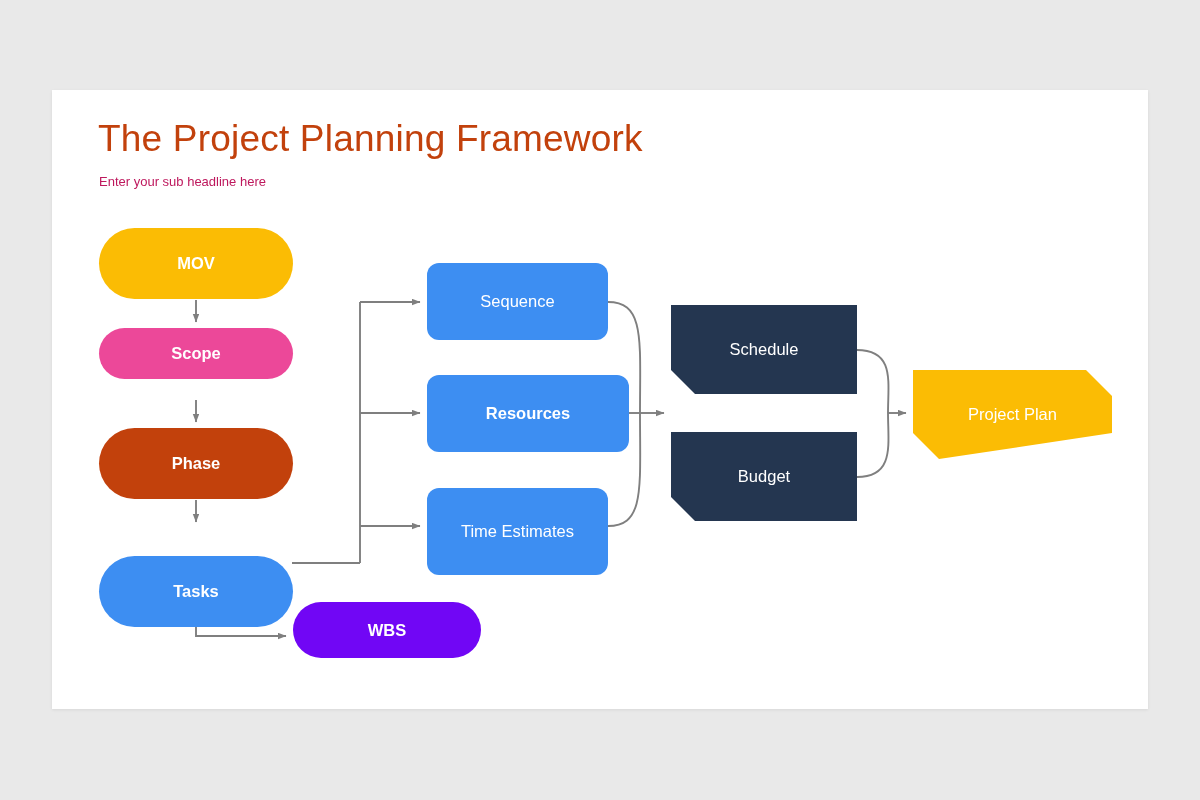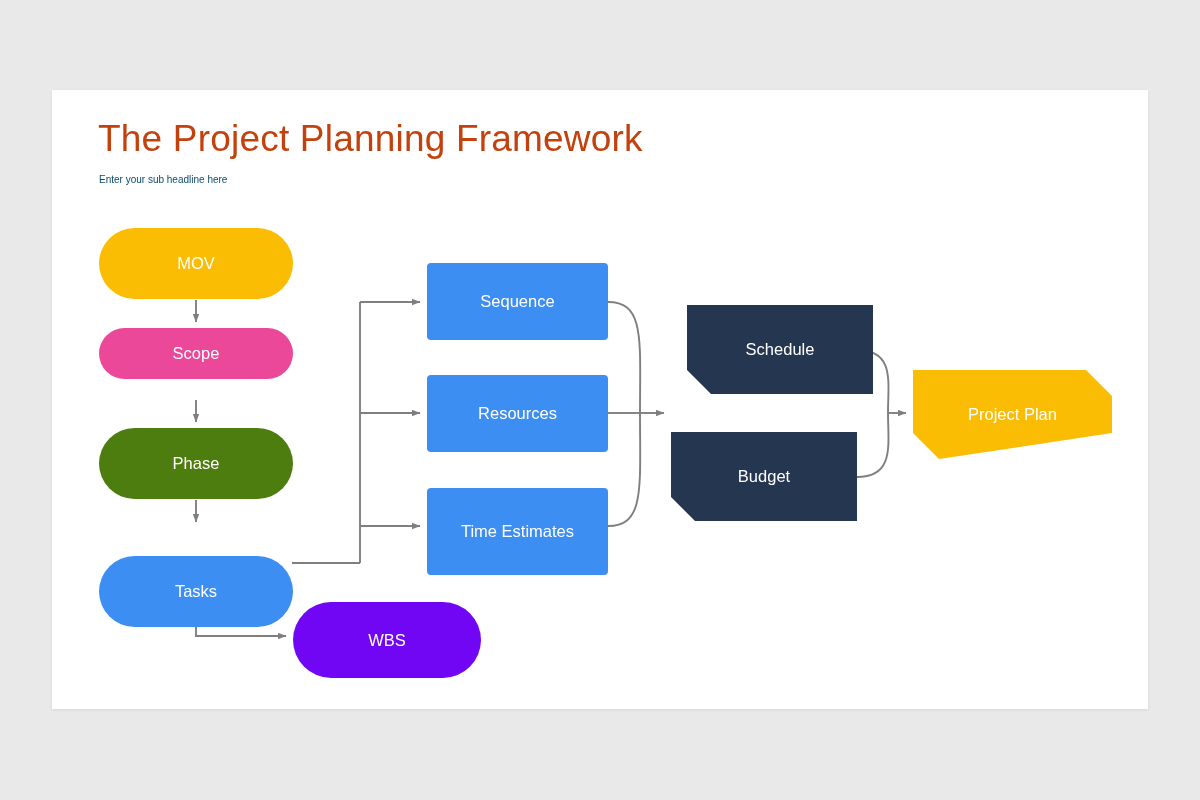--- a/index.html
+++ b/index.html
@@ -29,23 +29,23 @@
     font-size: 37px;
     font-weight: 400;
     color: #c2410c;
     letter-spacing: 0.2px;
     white-space: nowrap;
   }
   #page-subtitle {
     position: absolute;
     left: 99px;
     top: 174px;
-    font-size: 10px;
+    font-size: 13px;
     font-weight: 400;
-    color: #0c4a6e;
+    color: #be185d;
     white-space: nowrap;
   }
   #diagram {
     position: absolute;
     left: 0;
     top: 0;
     width: 1200px;
     height: 800px;
   }
   .node {
@@ -55,23 +55,24 @@
     justify-content: center;
     color: #ffffff;
     font-size: 16.5px;
     font-weight: 400;
     text-align: center;
     box-sizing: border-box;
     line-height: 1.1;
   }
   .node.pill {
     border-radius: 999px;
+    font-weight: bold;
   }
   .node.rect {
-    border-radius: 4px;
+    border-radius: 12px;
   }
   .node.tag-left {
     
     clip-path: polygon(0 0, 100% 0, 100% 100%, 24px 100%, 0 calc(100% - 24px));
   }
   .node.tag-both {
     
     clip-path: polygon(0 0, calc(100% - 26px) 0, 100% 26px, 100% calc(100% - 26px), 26px 100%, 0 calc(100% - 26px));
   }
   .node-label {
@@ -120,39 +121,39 @@
   </g>
 </svg>
 
 <div id="nodes-layer">
     <div class="node pill" style="left: 99px; top: 228px; width: 194px; height: 71px; background: rgb(251, 188, 4);">
       <span class="node-label">MOV</span>
     </div>
     <div class="node pill" style="left: 99px; top: 328px; width: 194px; height: 51px; background: #ec4899;">
       <span class="node-label">Scope</span>
     </div>
-    <div class="node pill" style="left: 99px; top: 428px; width: 194px; height: 71px; background: #4d7c0f;">
+    <div class="node pill" style="left: 99px; top: 428px; width: 194px; height: 71px; background: #c2410c;">
       <span class="node-label">Phase</span>
     </div>
     <div class="node pill" style="left: 99px; top: 528px; width: 194px; height: 71px; background: rgb(61, 142, 242); margin-top: 28px;">
       <span class="node-label">Tasks</span>
     </div>
-    <div class="node pill" style="left: 293px; top: 602px; width: 188px; height: 76px; background: rgb(113, 6, 245);">
+    <div class="node pill" style="left: 293px; top: 602px; width: 188px; height: 56px; background: rgb(113, 6, 245);">
       <span class="node-label">WBS</span>
     </div>
     <div class="node rect" style="left: 427px; top: 263px; width: 181px; height: 77px; background: rgb(61, 142, 242);">
       <span class="node-label">Sequence</span>
     </div>
-    <div class="node rect" style="left: 427px; top: 375px; width: 181px; height: 77px; background: rgb(61, 142, 242);">
+    <div class="node rect" style="left: 427px; top: 375px; width: 202px; height: 77px; background: rgb(61, 142, 242); font-weight: bold;">
       <span class="node-label">Resources</span>
     </div>
     <div class="node rect" style="left: 427px; top: 488px; width: 181px; height: 87px; background: rgb(61, 142, 242);">
       <span class="node-label">Time Estimates</span>
     </div>
-    <div class="node tag-left" style="left: 671px; top: 305px; width: 186px; height: 89px; background: rgb(36, 54, 80); margin-left: 16px;">
+    <div class="node tag-left" style="left: 671px; top: 305px; width: 186px; height: 89px; background: rgb(36, 54, 80);">
       <span class="node-label">Schedule</span>
     </div>
     <div class="node tag-left" style="left: 671px; top: 432px; width: 186px; height: 89px; background: rgb(36, 54, 80);">
       <span class="node-label">Budget</span>
     </div>
     <div class="node tag-both" style="left: 913px; top: 370px; width: 199px; height: 89px; background: rgb(251, 188, 4);">
       <span class="node-label">Project Plan</span>
     </div>
   </div>
 

